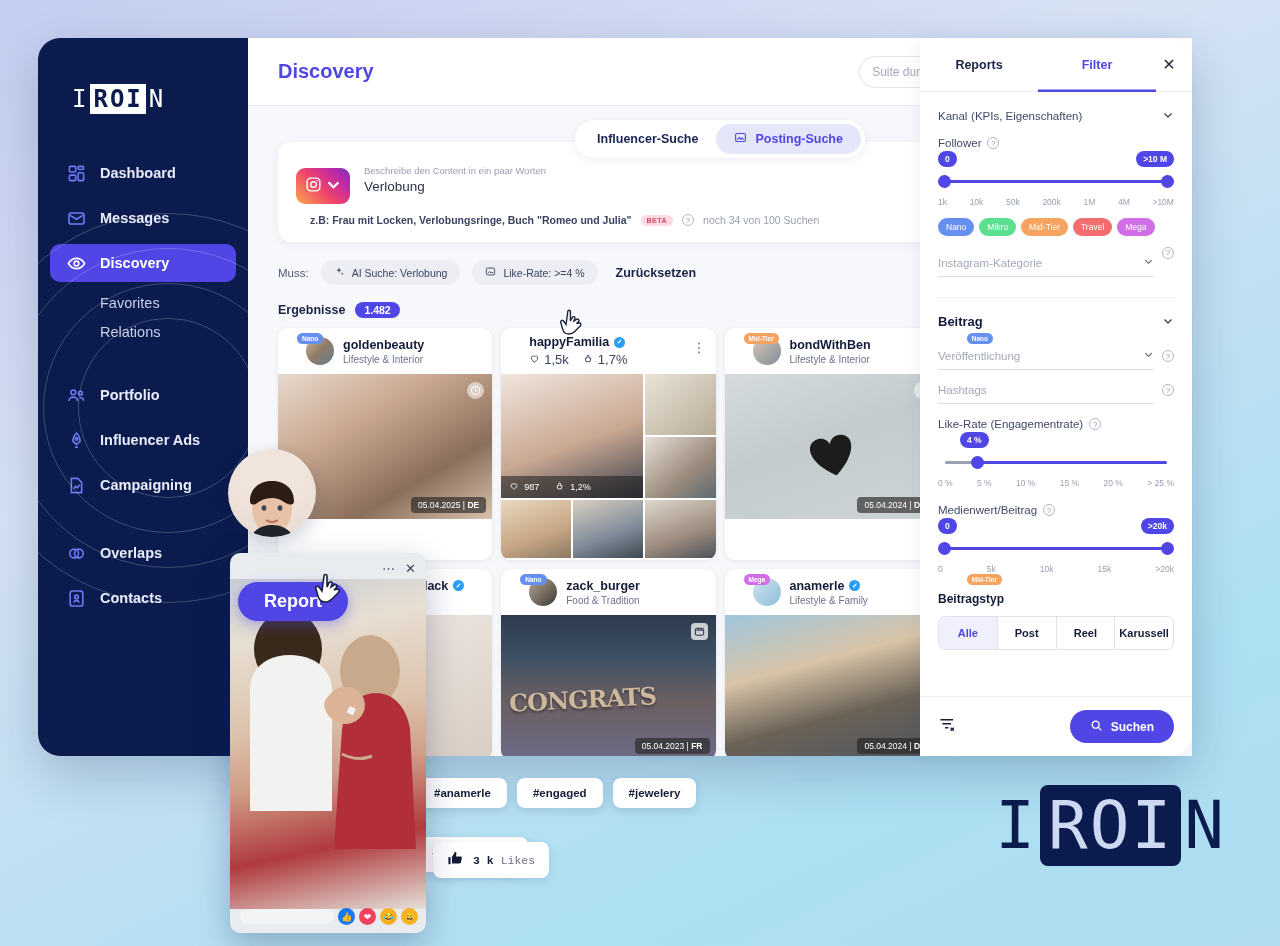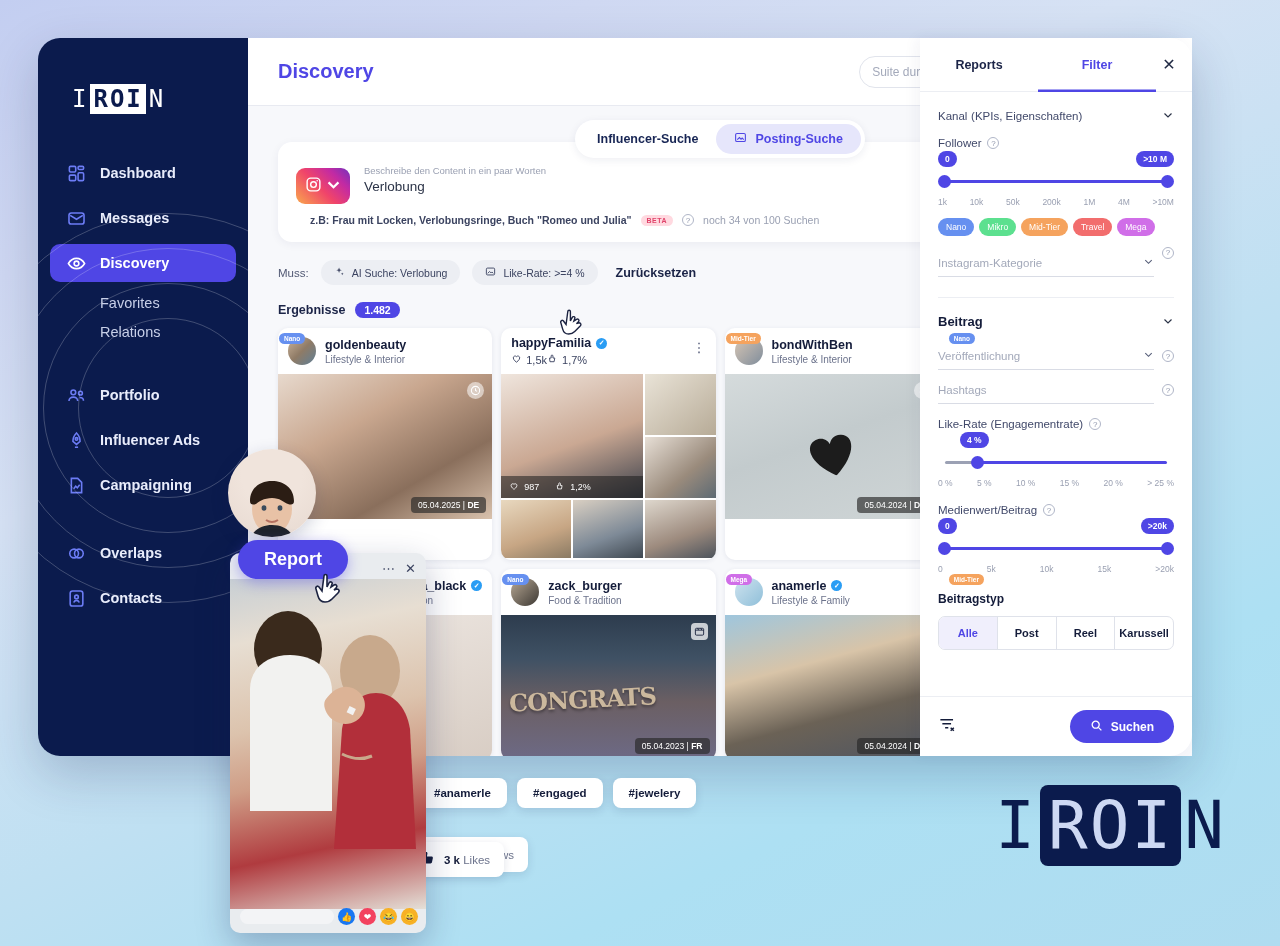--- a/index.html
+++ b/index.html
@@ -115,31 +115,31 @@
 
   
   .res-head { display: flex; align-items: center; margin: 17px 30px 10px; }
   .res-lbl { font-size: 12.5px; font-weight: 700; color: #1b2447; }
   .res-count { background: #4f46e5; color: #fff; font-size: 10.5px; font-weight: 700; border-radius: 10px; padding: 2px 9px; margin-left: 10px; }
   .res-sort { margin-left: auto; font-size: 10.5px; color: #6c738c; cursor: pointer;}
 
   
   .grid { margin: 0 30px; display: grid; grid-template-columns: repeat(4, 1fr); gap: 9px; }
   .card { background: #fff; border-radius: 10px; overflow: hidden; box-shadow: 0 1px 5px rgba(30,40,90,.09); }
-  .card-head { display: flex; align-items: center; gap: 9px; padding: 9px 10px; position: relative; height: 46px;}
+  .card-head { display: flex; align-items: center; gap: 9px; padding: 9px 28px; position: relative; height: 46px;}
   .av { width: 28px; height: 28px; border-radius: 50%; flex: 0 0 28px; position: relative; overflow: visible; }
   .av .pic { width: 100%; height: 100%; border-radius: 50%; background-size: cover; }
   .tier {
     position: absolute; left: -9px; top: -4px; font-size: 6.5px; color: #fff;
     padding: 2px 5px; border-radius: 7px; font-weight: 700; white-space: nowrap; z-index: 2;
   }
   .cu { font-size: 12.5px; font-weight: 700; color: #141c3a; display: flex; align-items: center; gap: 5px;}
   .cc { font-size: 10px; color: #6c738c; display: flex; align-items: center; gap: 4px; margin-top: 2px;}
   .verified { width: 11px; height: 11px; border-radius: 50%; background: #2a9df4; display:inline-flex; align-items:center;justify-content:center; color:#fff; font-size:7px;}
-  .stats { display: flex; font-size: 11px; color: #3b4360; align-items: center; margin-top: 3px;}
+  .stats { display: flex; gap: 14px; font-size: 13px; color: #3b4360; align-items: center; margin-top: 3px;}
   .kebab { position: absolute; right: 9px; top: 12px; color: #4a5270; font-size: 13px; letter-spacing:1px; cursor: pointer;}
   .media { height: 124px; position: relative; background-size: cover; background-position: center; }
   .media.tall { height: 145px; }
   .date-pill {
     position: absolute; right: 6px; bottom: 6px; background: rgba(40,40,40,.66); color: #fff;
     font-size: 8.5px; padding: 3px 7px; border-radius: 4px;
   }
   .date-pill b { color: #fff; }
   .corner-ico {
     position: absolute; right: 8px; top: 8px; width: 17px; height: 17px; border-radius: 50%;
@@ -220,38 +220,38 @@
     background: #e9ecef; border-radius: 10px; overflow: hidden; z-index: 40;
     box-shadow: 0 12px 34px rgba(20,30,80,.28);
   }
   .rw-bar { height: 30px; display: flex; align-items: center; justify-content: flex-end; gap: 10px; padding-right: 10px; color: #3b4360; font-size: 13px;}
   .rw-photo { position: absolute; left: 0; top: 26px; width: 100%; height: 330px; overflow: hidden;}
   .rw-foot { position: absolute; bottom: 8px; left: 10px; right: 8px; display: flex; align-items: center; gap: 4px;}
   .rw-input { flex: 1; height: 15px; border-radius: 8px; background: #f3f4f6; }
   .react { width: 17px; height: 17px; border-radius: 50%; display:flex;align-items:center;justify-content:center;font-size:9px;color:#fff;}
 
   .report-btn {
-    position: absolute; left: 238px; top: 540px; background: #4f46e5; color: #fff;
+    position: absolute; left: 238px; top: 582px; background: #4f46e5; color: #fff;
     font-size: 18px; font-weight: 700; padding: 9px 26px; border-radius: 20px; z-index: 50; cursor: pointer;
     box-shadow: 0 4px 14px rgba(79,70,229,.4);
   }
   .cursor-hand { position: absolute; z-index: 60; pointer-events: none; }
 
   .tag-row { position: absolute; left: 418px; top: 778px; display: flex; gap: 10px; z-index: 35;}
   .tag {
     background: #fff; border-radius: 8px; padding: 9px 16px; font-size: 11.5px; font-weight: 700; color: #141c3a;
     box-shadow: 0 3px 10px rgba(20,30,80,.12); cursor: pointer;
   }
   .statbox {
     position: absolute; background: #fff; border-radius: 8px; padding: 8px 14px; display: flex; align-items: center; gap: 9px;
     box-shadow: 0 3px 10px rgba(20,30,80,.12); font-size: 11.5px; color: #6c738c; z-index: 35;
   }
   .statbox b { color: #141c3a; }
   .statbox.views { left: 418px; top: 811px; margin-top: 26px; }
-  .statbox.likes { left: 404px; top: 842px; }
+  .statbox.likes { left: 433px; top: 842px; font-family: Liberation Mono, monospace; }
 
   .brand-logo {
     position: absolute; right: 54px; bottom: 80px; display: flex; align-items: center; z-index: 20;
     font-family: "DejaVu Sans Mono", monospace; font-size: 66px; color: #0b1b4d; letter-spacing: 2px;
   }
   .brand-box { background: #0b1b4d; color: #cdd8f3; padding: 2px 8px; border-radius: 8px; margin: 0 3px;}
 </style>
 </head>
 <body>
 

